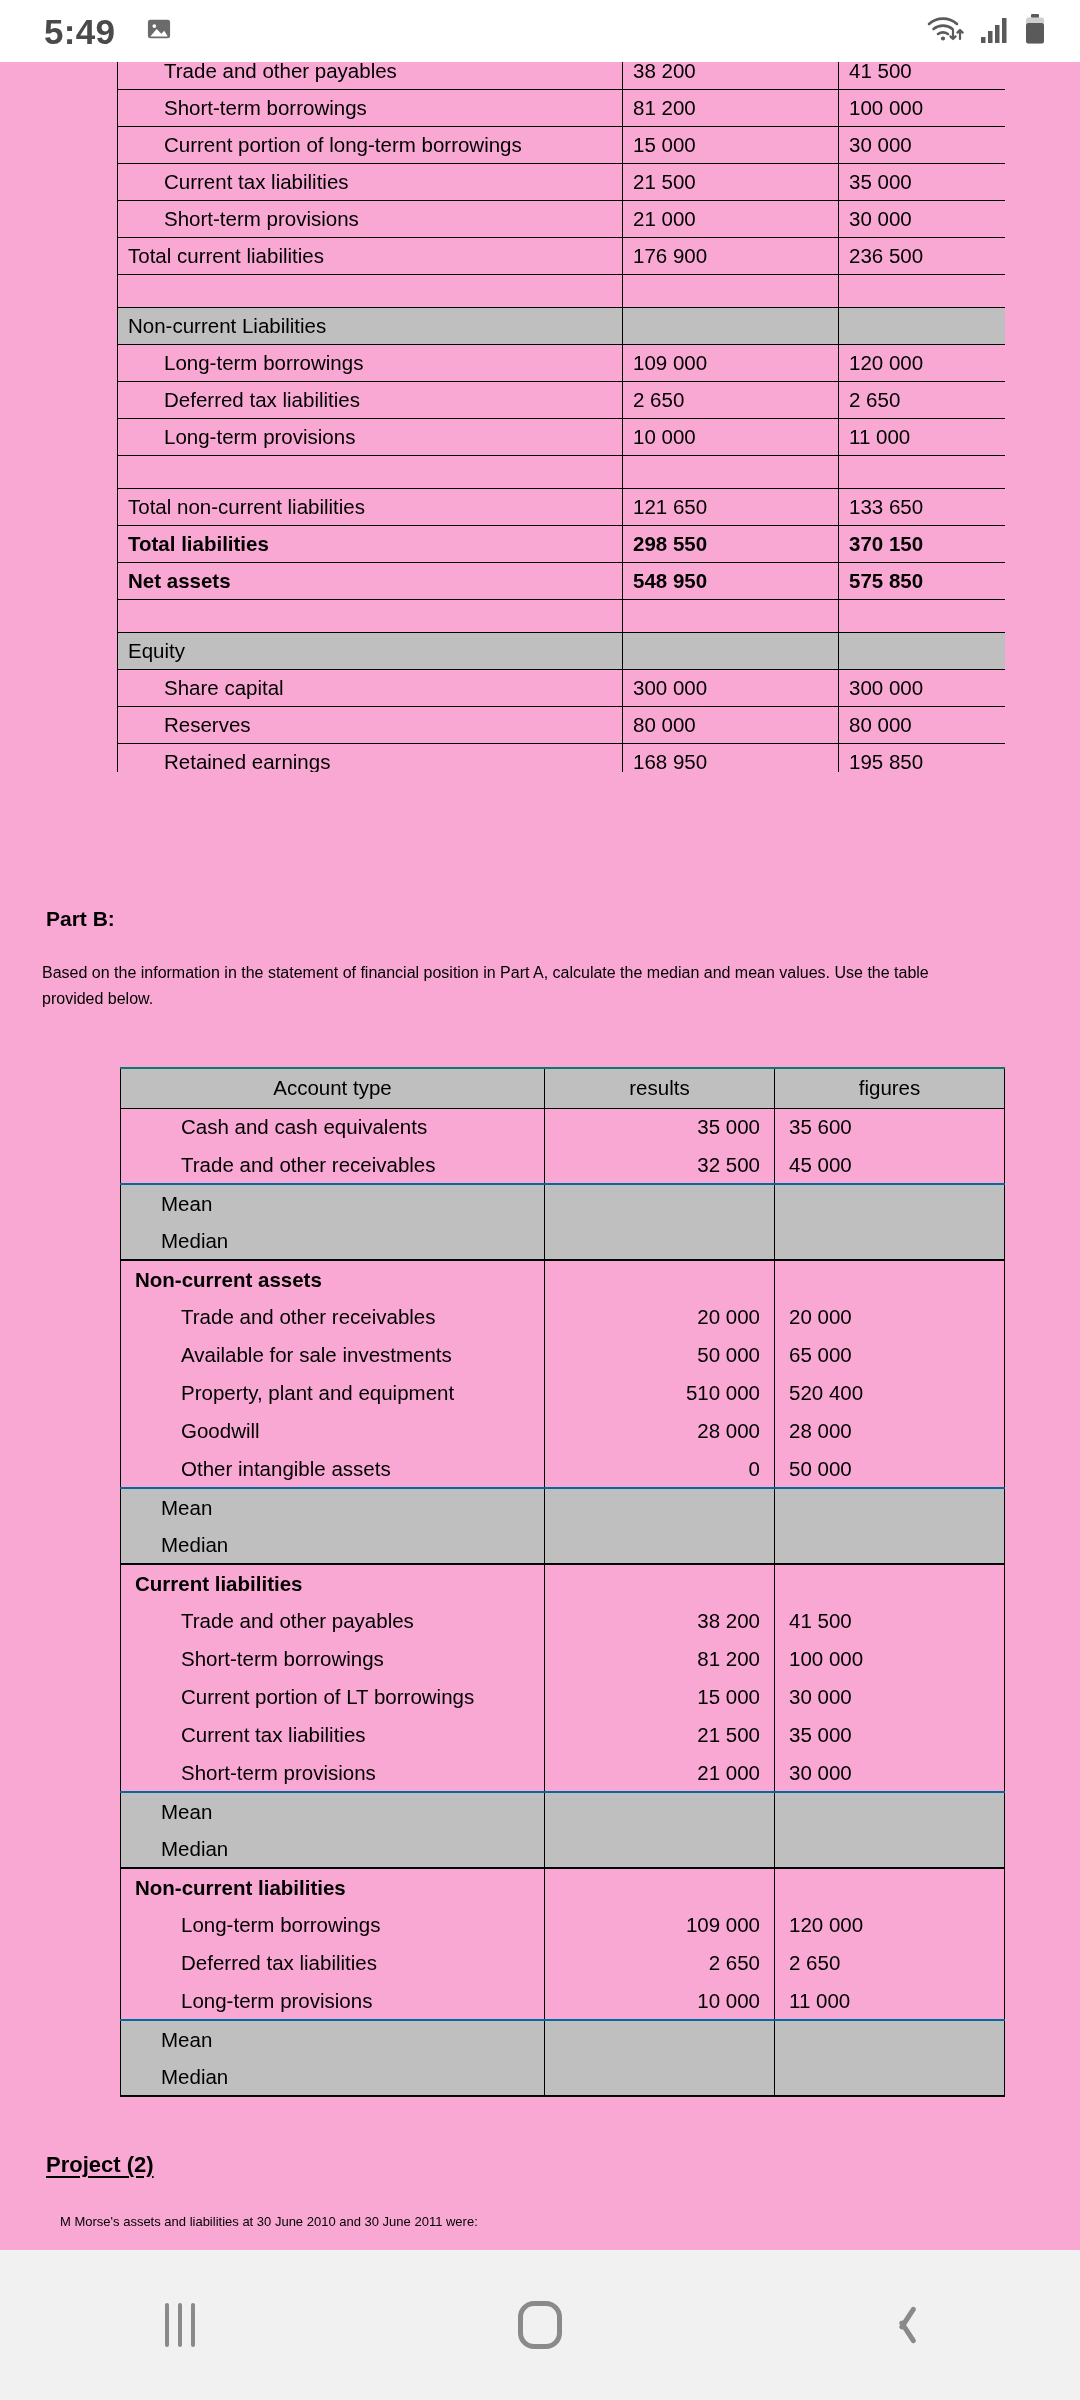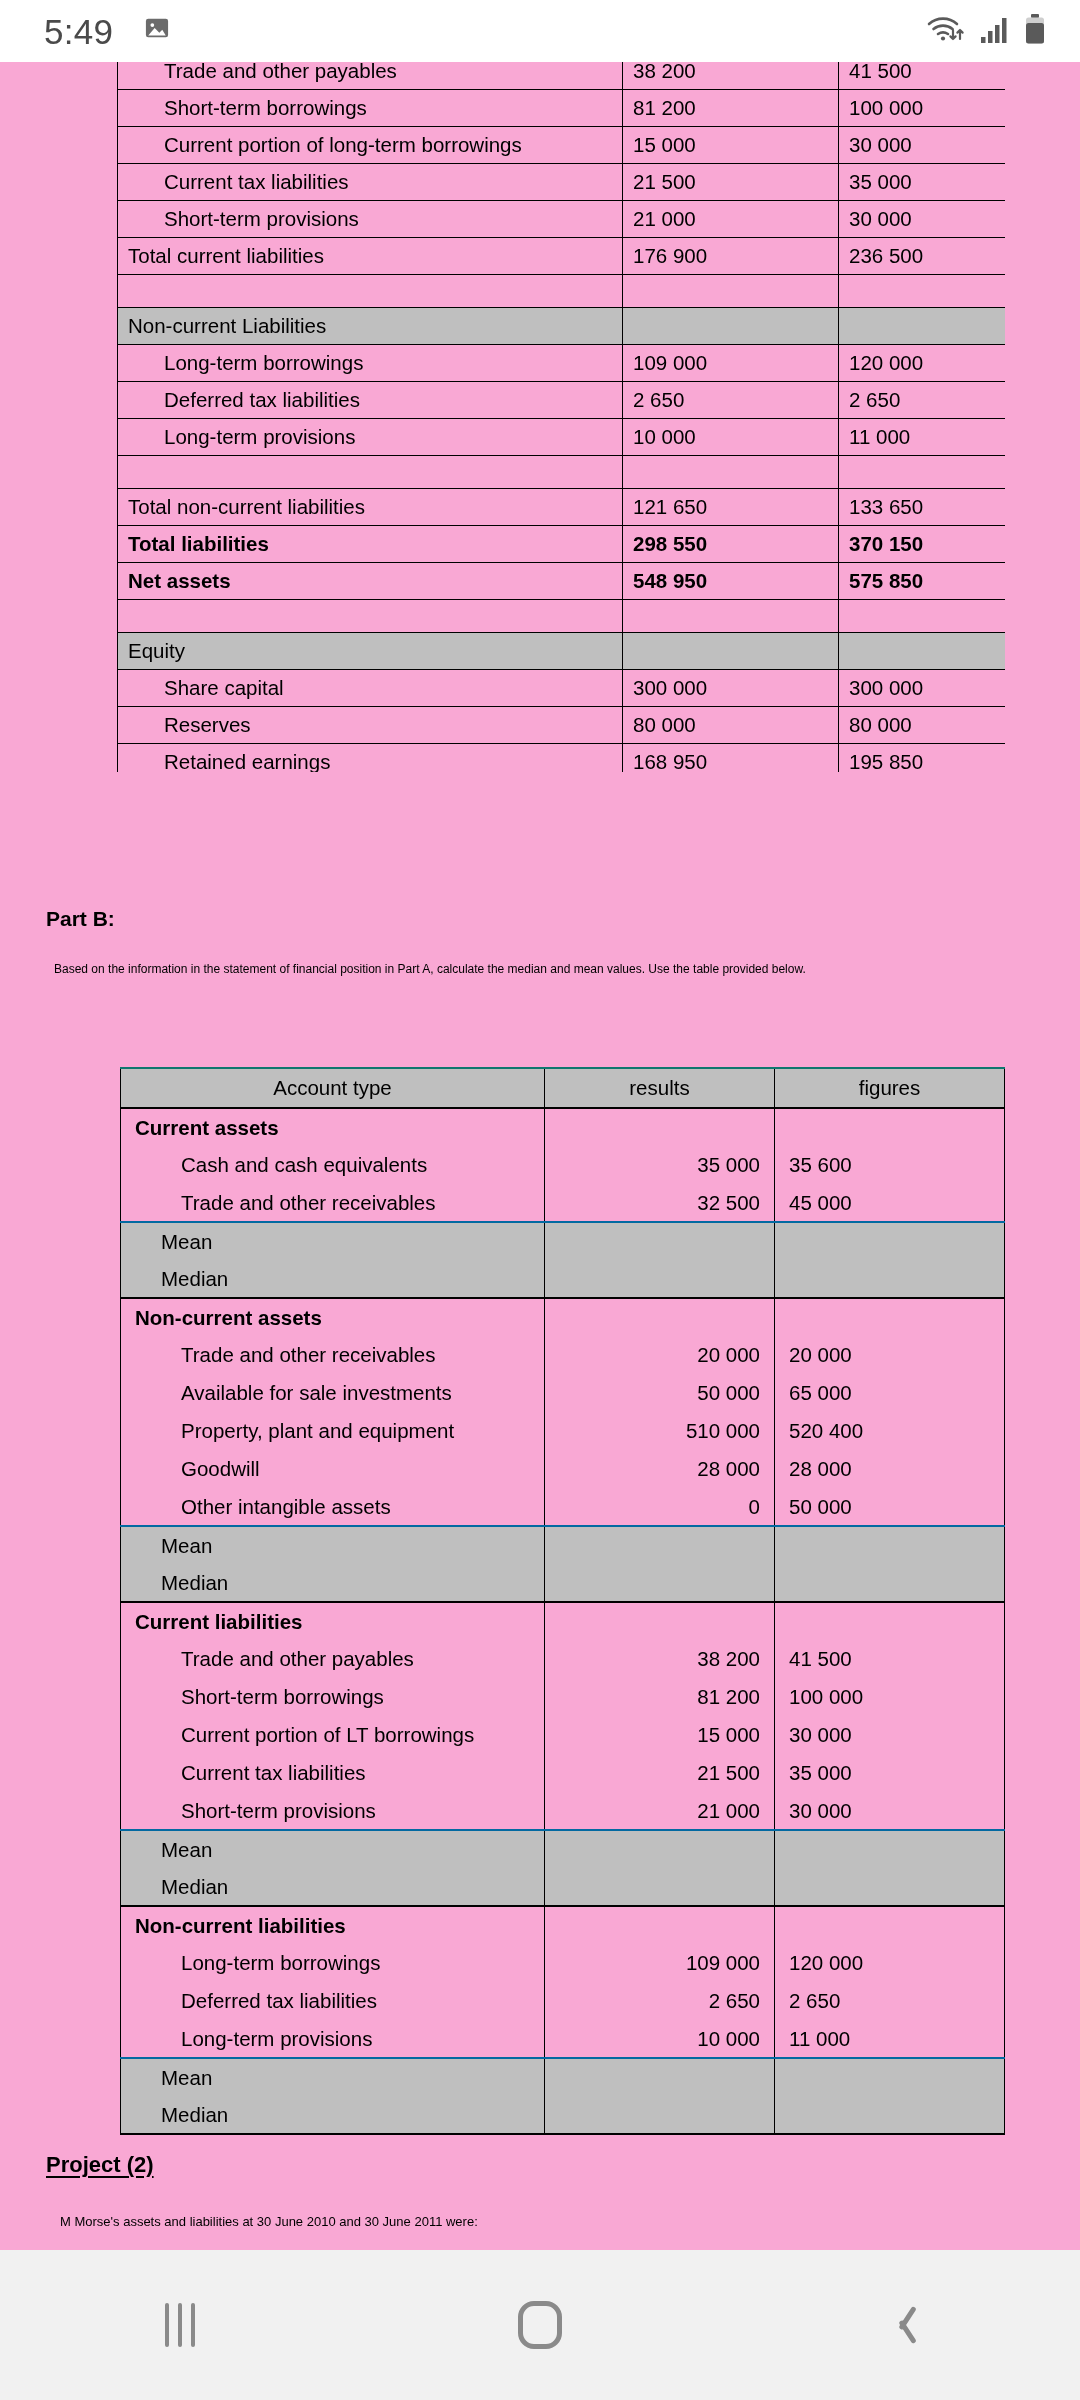--- a/index.html
+++ b/index.html
@@ -10,21 +10,21 @@
     overflow: hidden;
   }
   #screen { position: relative; width: 1080px; height: 2400px; background:#fff; }
 
   
   .statusbar {
     position: absolute; top: 0; left: 0; width: 1080px; height: 62px;
     display: flex; align-items: center; justify-content: space-between;
     padding: 0 34px 0 44px; background: #ffffff; z-index: 40;
   }
-  .sb-left { display: flex; gap: 30px; }
+  .sb-left { display: flex; align-items: center; gap: 30px; font-weight: bold; }
   .sb-clock { font-size: 35px; color: #4a4a4a; letter-spacing: .3px; line-height: 1; }
   .sb-right { display: flex; align-items: flex-end; gap: 14px; }
   .ic { display:block; }
 
   
   .doc {
     position: absolute; top: 62px; left: 0; width: 1080px; height: 2188px;
     background: #f9a8d4; overflow: hidden;
   }
   .page { position: relative; width: 1080px; }
@@ -50,22 +50,22 @@
   .tblA .ind { padding-left: 46px; }
   .tblA .bold { font-weight: bold; }
   .tblA .shade td { background: #bfbfbf; }
 
   
   .partb-title {
     position: absolute; left: 46px; top: 845px;
     font-size: 21px; font-weight: bold; color: #000;
   }
   .partb-text {
-    position: absolute; left: 54px; top: 898px; width: 940px;
-    font-size: 12px; line-height: 1.62; color: #000;
+    position: absolute; left: 42px; top: 898px; width: 940px;
+    font-size: 16px; line-height: 1.62; color: #000;
   }
 
   
   .tblB-wrap { position: absolute; left: 120px; top: 1005px; width: 884px; }
   .tblB { width: 884px; font-size: 20.5px; color: #000; }
   .tblB td {
     border-left: 1px solid #000; border-right: 1px solid #000;
     height: 38px; padding: 0 14px; line-height: 1.15; white-space: nowrap;
   }
   .tblB td.c-label { width: 424px; }
@@ -284,25 +284,20 @@
       <div class="partb-text">Based on the information in the statement of financial position in Part A, calculate the median and mean values. Use the table provided below.</div>
 
       <div class="tblB-wrap">
         <table class="tblB">
           <tbody>
               <tr class="hdr">
                 <td class="c-label" style="text-align: center;">Account type</td>
                 <td class="c-v1" style="text-align: center;">results</td>
                 <td class="c-v2" style="text-align: center;">figures</td>
               </tr>
-              <tr class="sect">
-                <td class="c-label">Current assets</td>
-                <td class="c-v1"></td>
-                <td class="c-v2"></td>
-              </tr>
               <tr class="item">
                 <td class="c-label">Cash and cash equivalents</td>
                 <td class="c-v1">35 000</td>
                 <td class="c-v2">35 600</td>
               </tr>
               <tr class="item">
                 <td class="c-label">Trade and other receivables</td>
                 <td class="c-v1">32 500</td>
                 <td class="c-v2">45 000</td>
               </tr>

